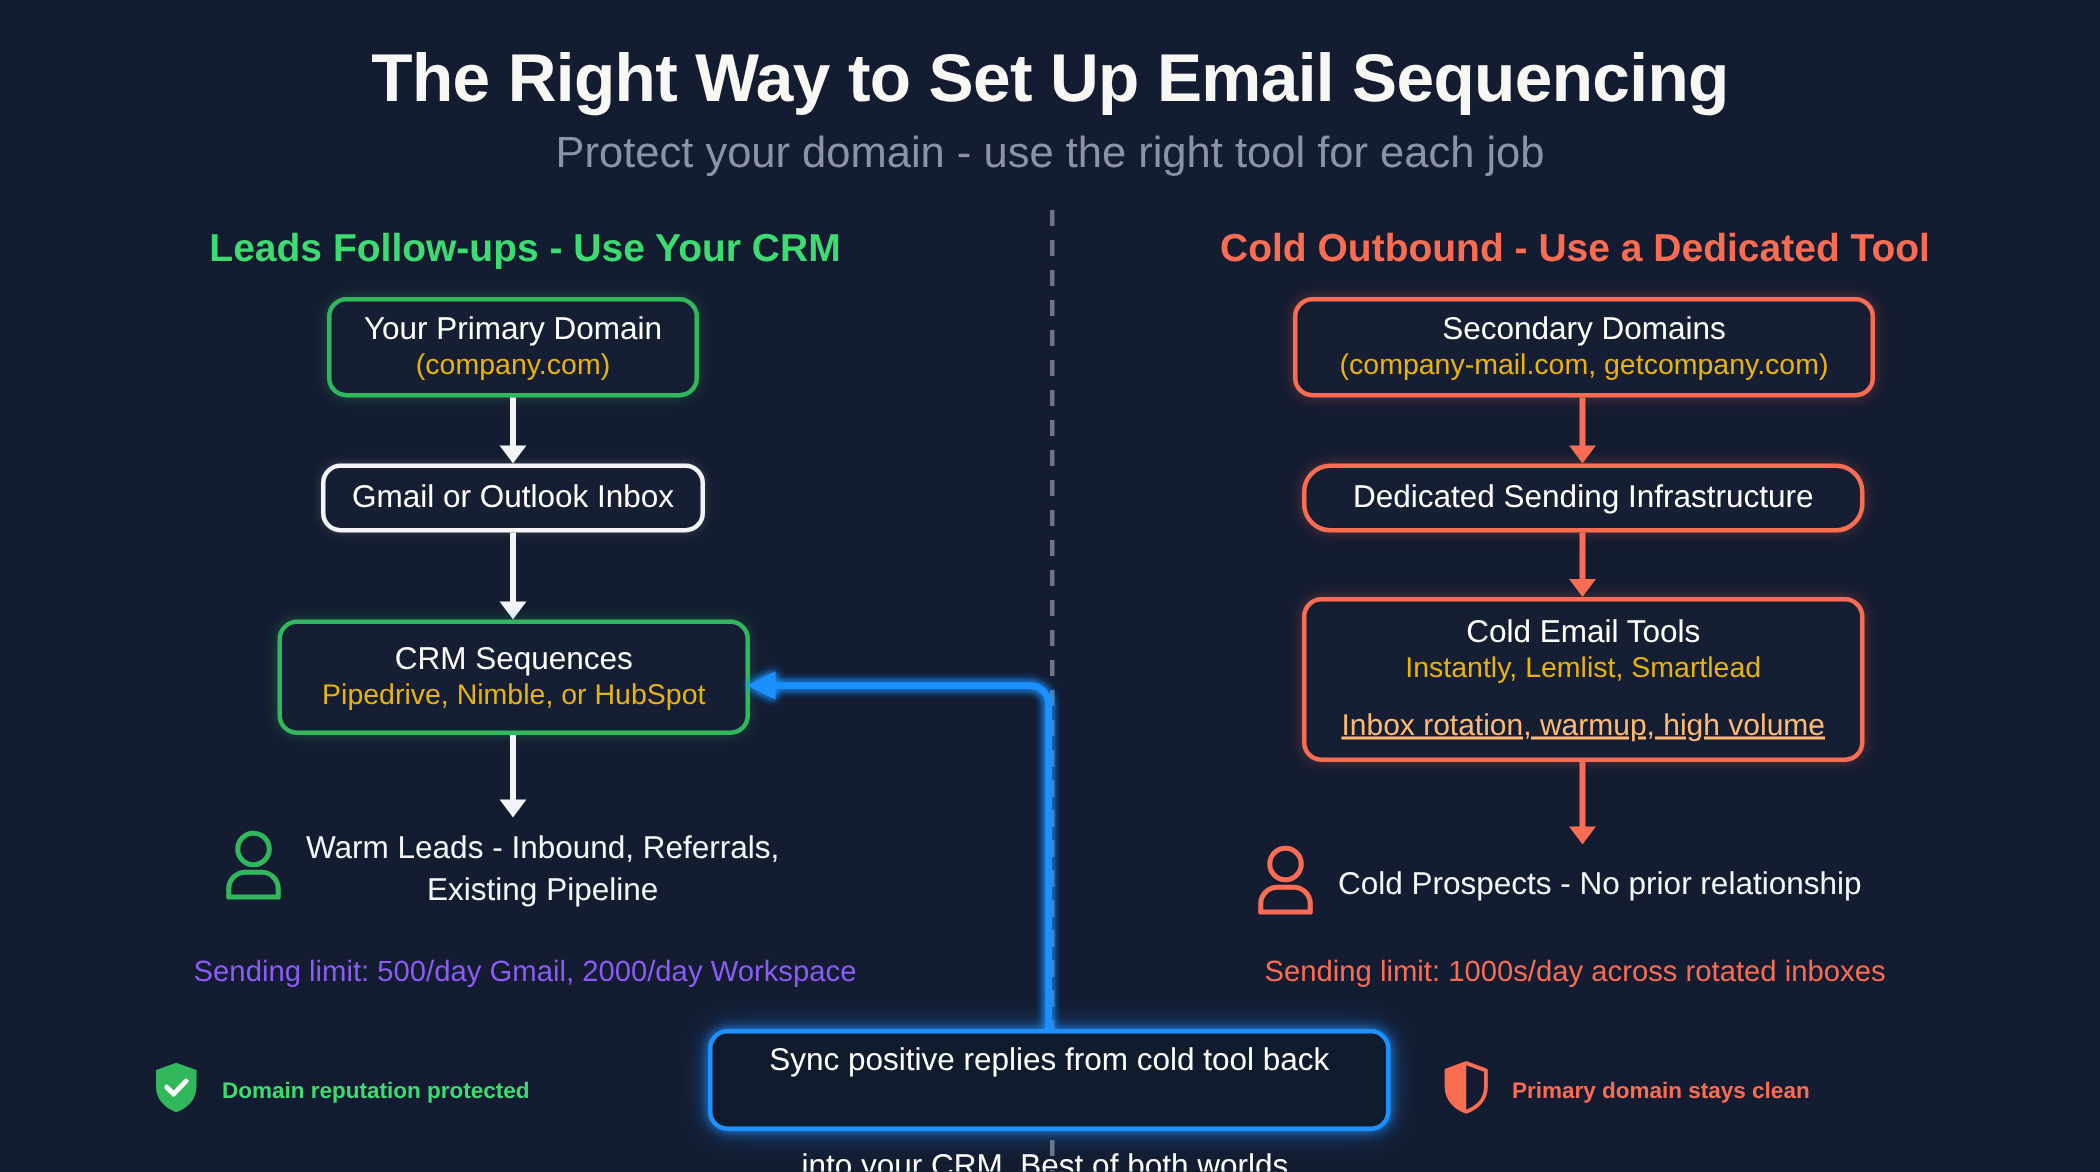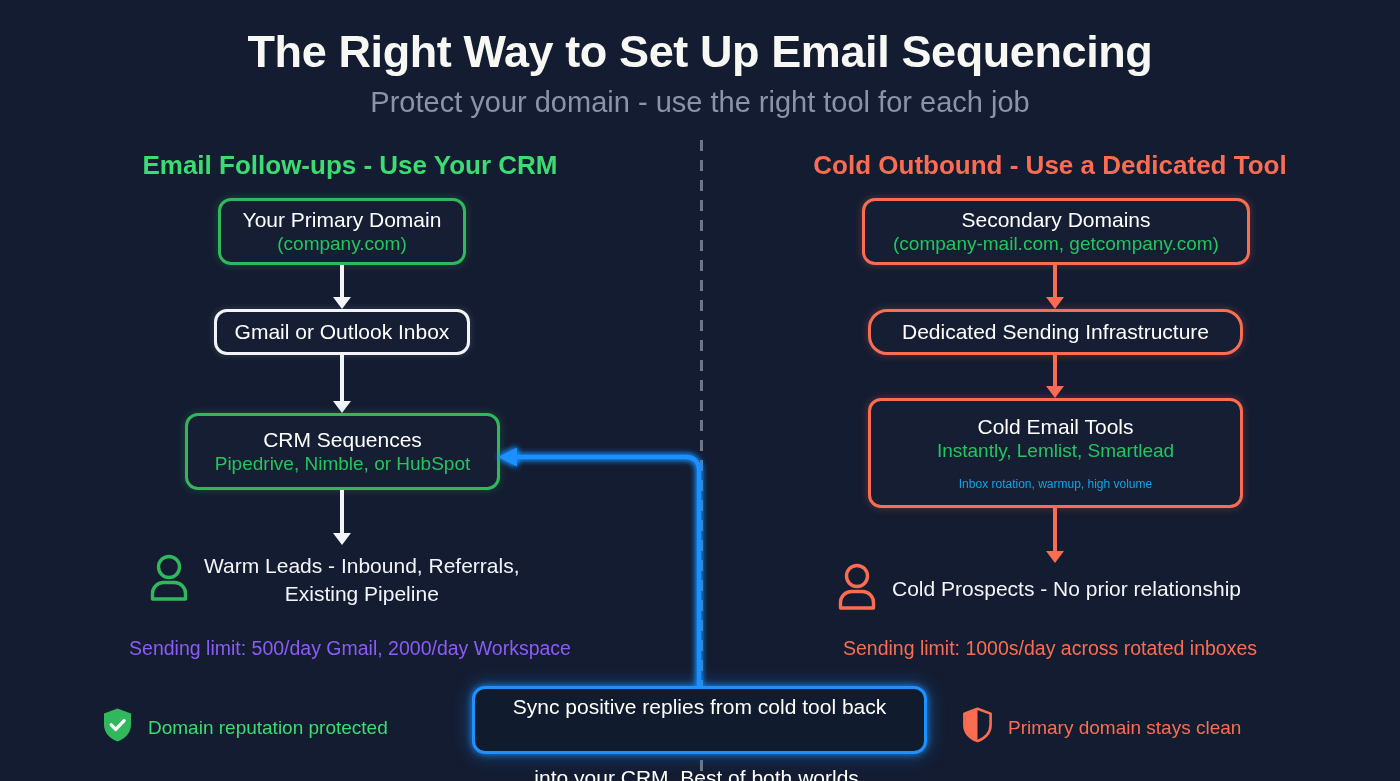--- a/index.html
+++ b/index.html
@@ -77,30 +77,31 @@
     background: #161e33;
   }
   .node .n-title {
     font-size: 21px;
     color: #ffffff;
     line-height: 1.22;
     white-space: nowrap;
   }
   .node .n-sub {
     font-size: 19px;
-    color: #22c55e;
+    color: #eab308;
     line-height: 1.25;
     white-space: nowrap;
   }
   .node .n-extra {
-    font-size: 12px;
-    color: #0ea5e9;
+    font-size: 20px;
+    color: #fdba74;
     line-height: 1.25;
     margin-top: 14px;
     white-space: nowrap;
+    text-decoration: underline;
   }
   .node.green  { border: 3px solid #32b85c; box-shadow: 0 0 9px rgba(50,184,92,.30); }
   .node.white  { border: 3px solid #f2f4f8; box-shadow: 0 0 7px rgba(230,235,245,.18); }
   .node.orange { border: 3px solid #fb6d52; box-shadow: 0 0 9px rgba(251,109,82,.30); }
   .node.blue   {
     border: 3px solid #1e90ff;
     box-shadow: 0 0 7px rgba(30,144,255,.85), 0 0 20px rgba(30,144,255,.45);
     background: #101b2e;
   }
   .node.blue .n-title { font-size: 21px; line-height: 1.3; margin-top: 44px; }
@@ -176,38 +177,39 @@
     text-align: center;
     white-space: nowrap;
   }
   #limit-left  { left: 0;    top: 637px; width: 700px; color: #8b5cf6; }
   #limit-right { left: 700px; top: 637px; width: 700px; color: #fb6d52; }
   
   .assure {
     position: absolute;
     display: flex;
     align-items: center;
-    font-size: 19px;
-    white-space: nowrap;
+    font-size: 15px;
+    white-space: nowrap;
+    font-weight: bold;
   }
   .assure .a-icon { flex: 0 0 auto; margin-right: 15px; display: block; }
   #assure-left  { left: 102px; top: 707px; color: #3ddc72; }
   #assure-right { left: 962px; top: 707px; color: #fb6d52; }
 </style>
 </head>
 <body>
 
 <div id="stage">
 
   <div class="title">The Right Way to Set Up Email Sequencing</div>
   <div class="subtitle">Protect your domain - use the right tool for each job</div>
 
   <div class="divider"></div>
 
-  <div class="col-head left">Email Follow-ups - Use Your CRM</div>
+  <div class="col-head left">Leads Follow-ups - Use Your CRM</div>
   <div class="col-head right">Cold Outbound - Use a Dedicated Tool</div>
 
   <div class="node green" id="n-primary-domain">
     <div class="n-title">Your Primary Domain</div>
     <div class="n-sub">(company.com)</div>
   </div>
 
   <div class="arrow w" id="a-l1">
     <div class="shaft"></div>
     <div class="head"></div>

